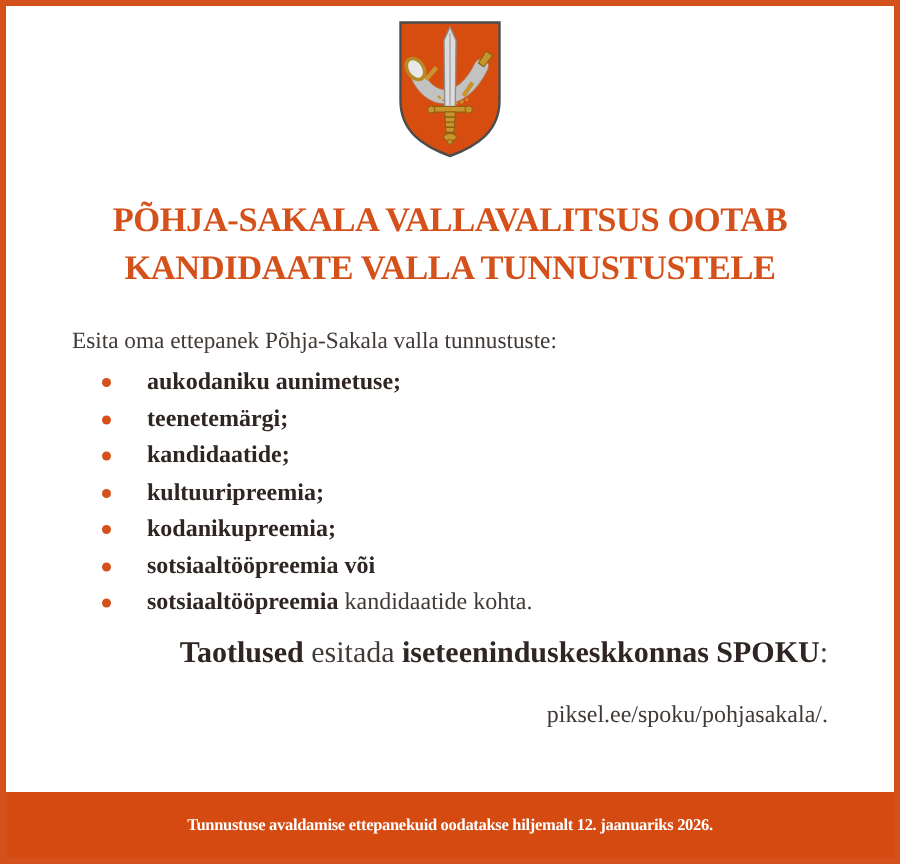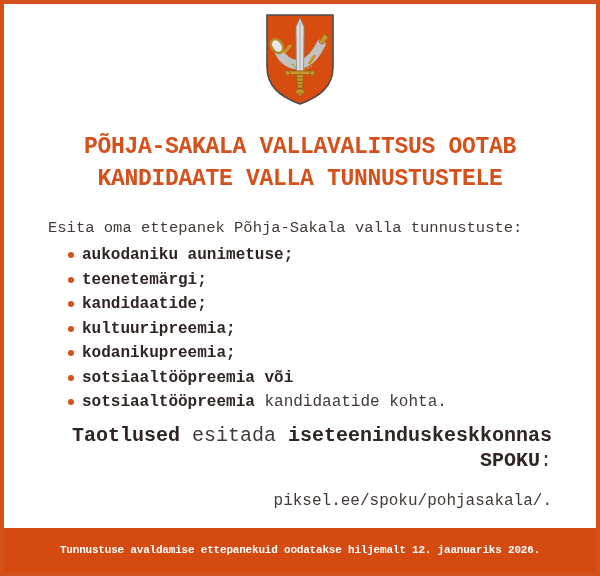--- a/index.html
+++ b/index.html
@@ -12,21 +12,21 @@
   }
   html,body{margin:0;padding:0;}
   body{background:#fff;}
   .poster{
     position:relative;
     width:600px;height:576px;
     box-sizing:border-box;
     background:#fff;
     border:4px solid var(--accent);
     overflow:hidden;
-    font-family:Liberation Mono, monospace;
+    font-family:Liberation Serif, serif;
     color:var(--text_dark);
   }
   .emblem{
     display:block;
     margin:8px auto 0;
   }
   h1.title{
     margin:24px 0 0;
     text-align:center;
     font-size:23px;
@@ -65,21 +65,21 @@
     color:var(--text_dark);
   }
   ul.award-list li::before{
     content:"";
     position:absolute;
     left:-14px;top:9px;
     width:6px;height:6px;
     border-radius:50%;
     background:var(--accent);
   }
-  ul.award-list .b{font-weight:bold;}
+  ul.award-list .b{font-weight:bold;margin-left:16px;}
   ul.award-list .r{font-weight:normal;color:var(--text_body);}
   .application{
     margin:8px 0 0;
     text-align:right;
     font-size:20px;
     line-height:25px;
     color:var(--text_body);
   }
   .application .b{font-weight:bold;color:var(--text_dark);}
   .spoku-url{

